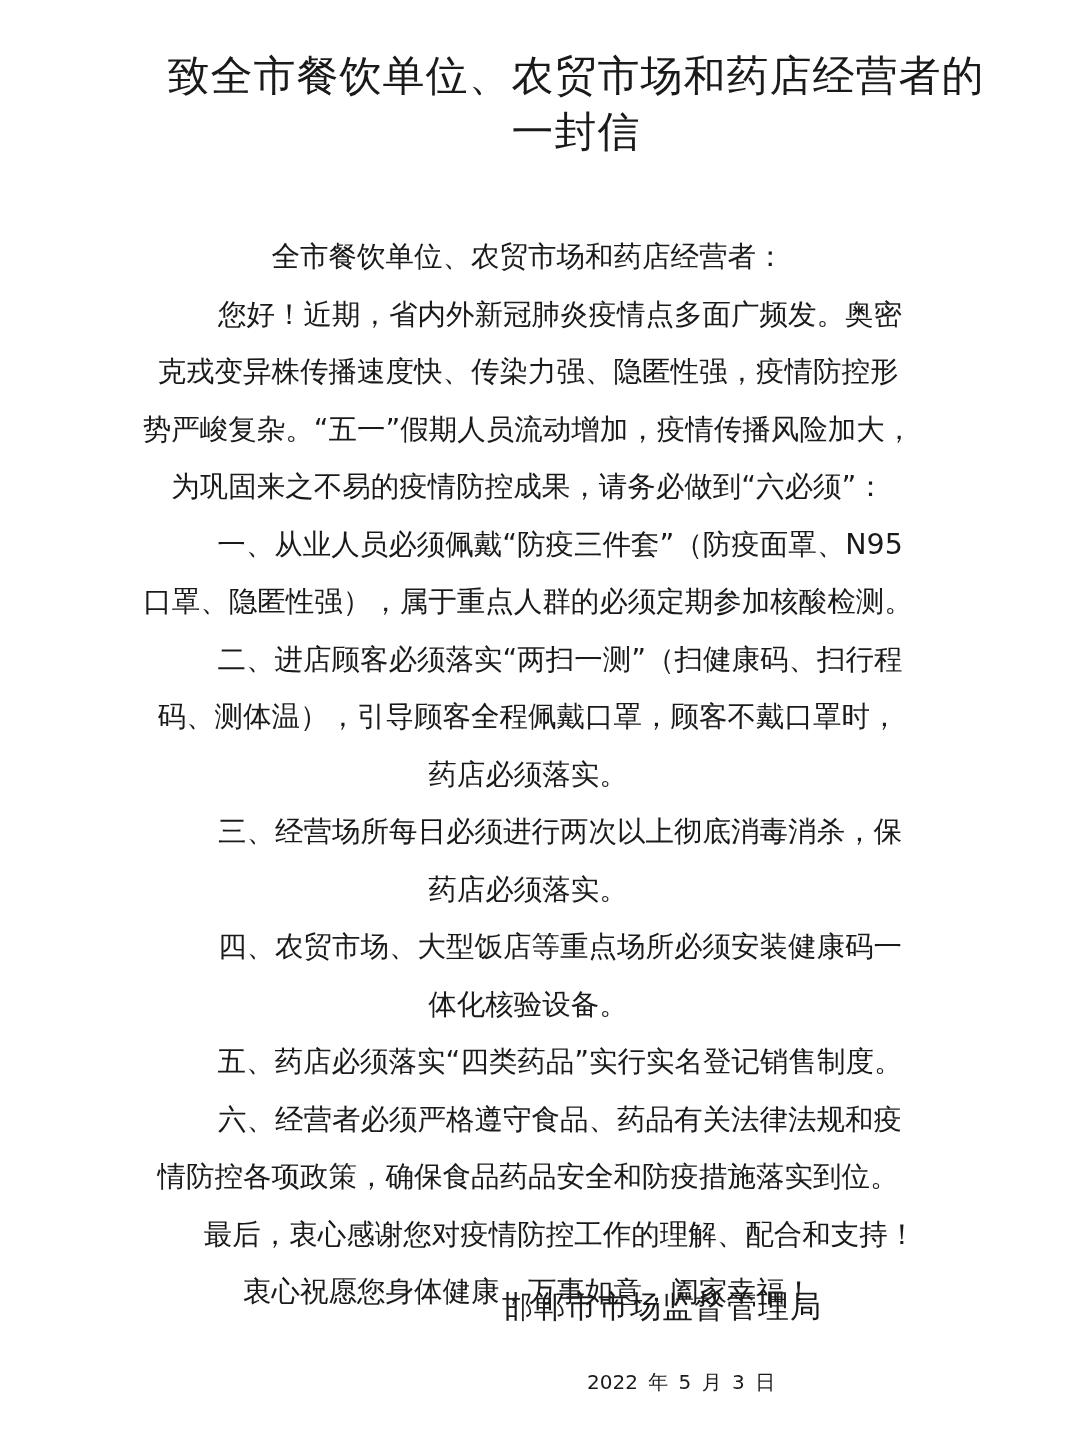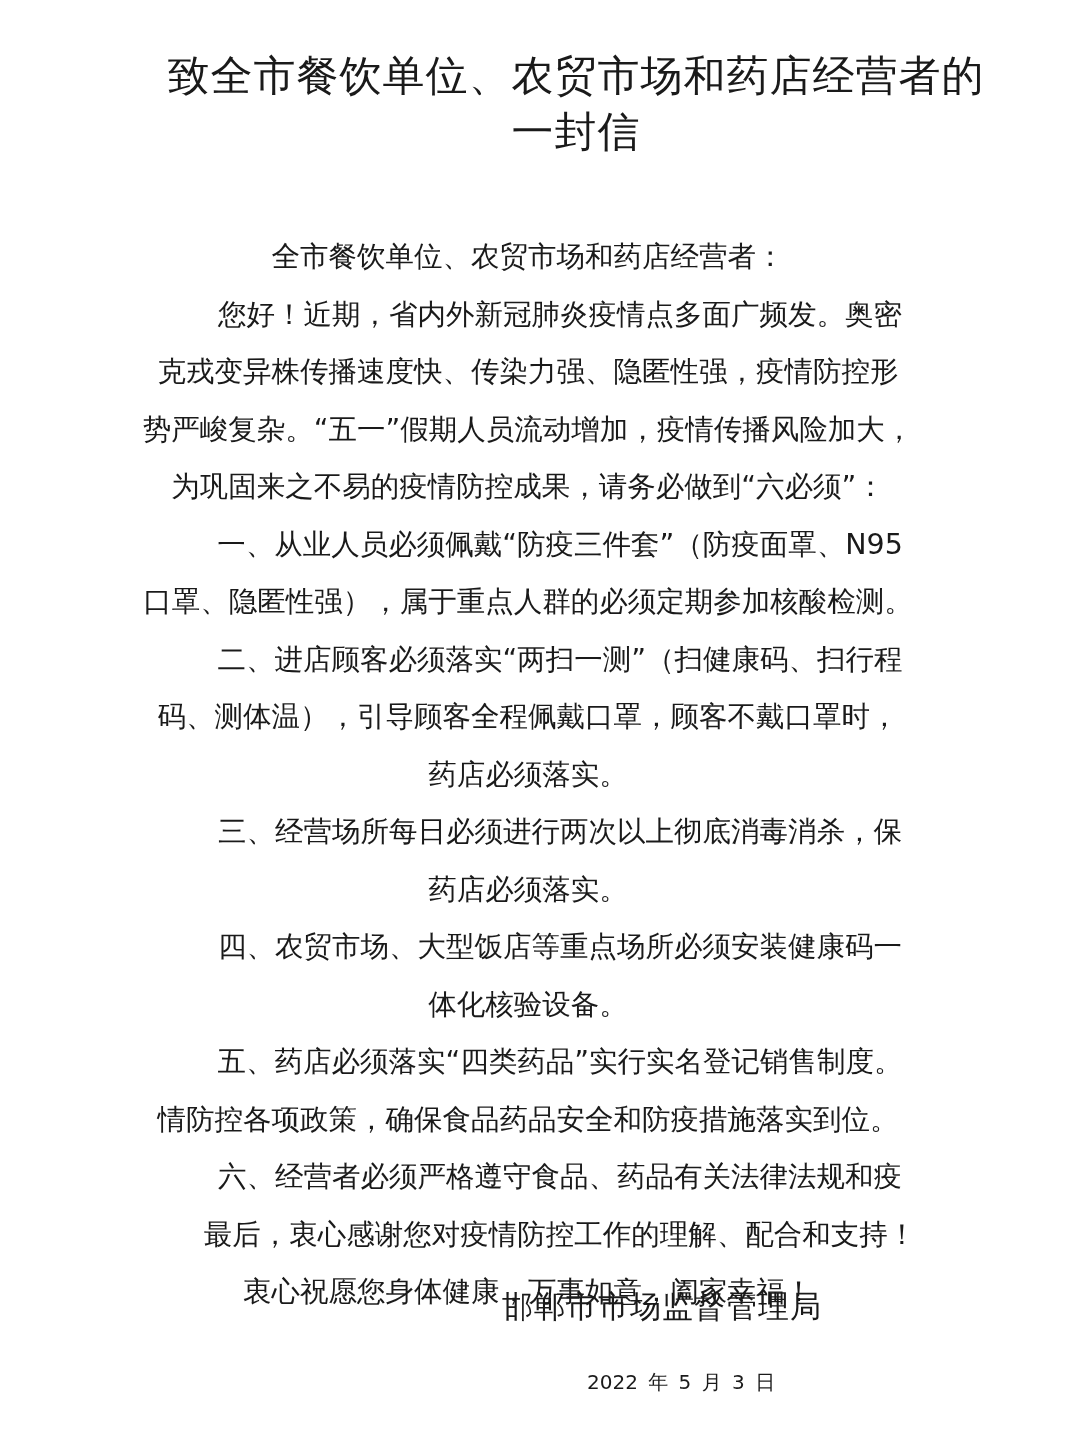--- a/index.html
+++ b/index.html
@@ -100,22 +100,22 @@
   <div>
     <span class="line indent">四、农贸市场、大型饭店等重点场所必须安装健康码一</span>
     <span class="line">体化核验设备。</span>
   </div>
 
   <div>
     <span class="line indent">五、药店必须落实“四类药品”实行实名登记销售制度。</span>
   </div>
 
   <div>
+    <span class="line indent">六、经营者必须严格遵守食品、药品有关法律法规和疫</span>
     <span class="line">情防控各项政策，确保食品药品安全和防疫措施落实到位。</span>
-    <span class="line indent">六、经营者必须严格遵守食品、药品有关法律法规和疫</span>
   </div>
 
   <div>
     <span class="line indent">最后，衷心感谢您对疫情防控工作的理解、配合和支持！</span>
     <span class="line">衷心祝愿您身体健康，万事如意，阖家幸福！</span>
   </div>
 </div>
 
 <div class="signature">邯郸市市场监督管理局</div>
 <div class="date">2022 年 5 月 3 日</div>

